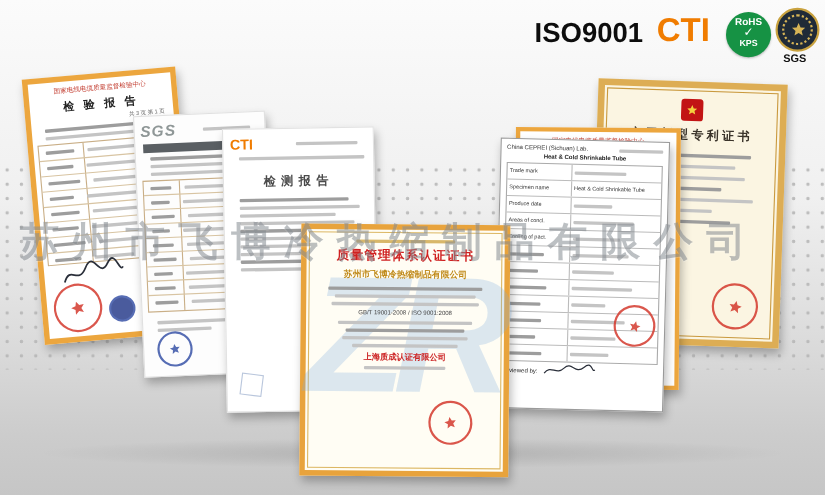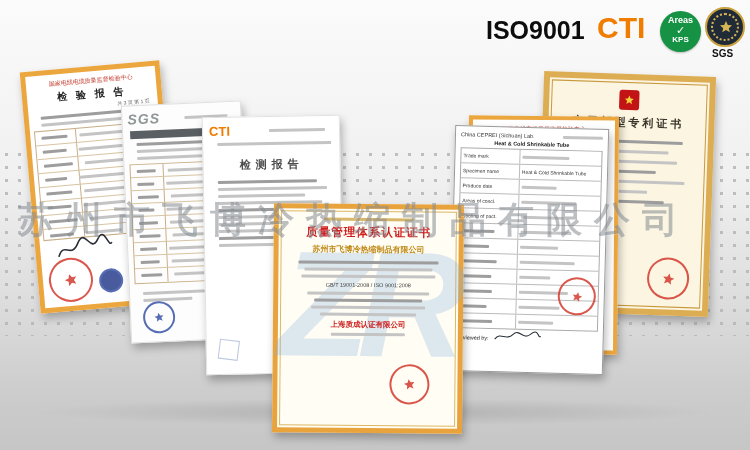--- a/index.html
+++ b/index.html
@@ -112,21 +112,21 @@
 <body>
 
 <div class="stage">
 
   <div class="dots"></div>
   <div class="ground-shadow"></div>
 
   <div class="iso">ISO9001</div>
   <div class="cti">CTI</div>
   <div class="rohs">
-    <span class="t">Areas</span>
+    <span class="t">RoHS</span>
     <span class="c">✓</span>
     <span class="s">KPS</span>
   </div>
   <div class="sgsb">
     <div class="wreath"></div>
     <svg width="16" height="16" viewBox="0 0 24 24">
       <polygon points="12,3 14.7,8.9 21,9.5 16.2,13.7 17.7,20 12,16.6 6.3,20 7.8,13.7 3,9.5 9.3,8.9" fill="#d6b456"></polygon>
     </svg>
   </div>
   <div class="sgsb-label">SGS</div>

